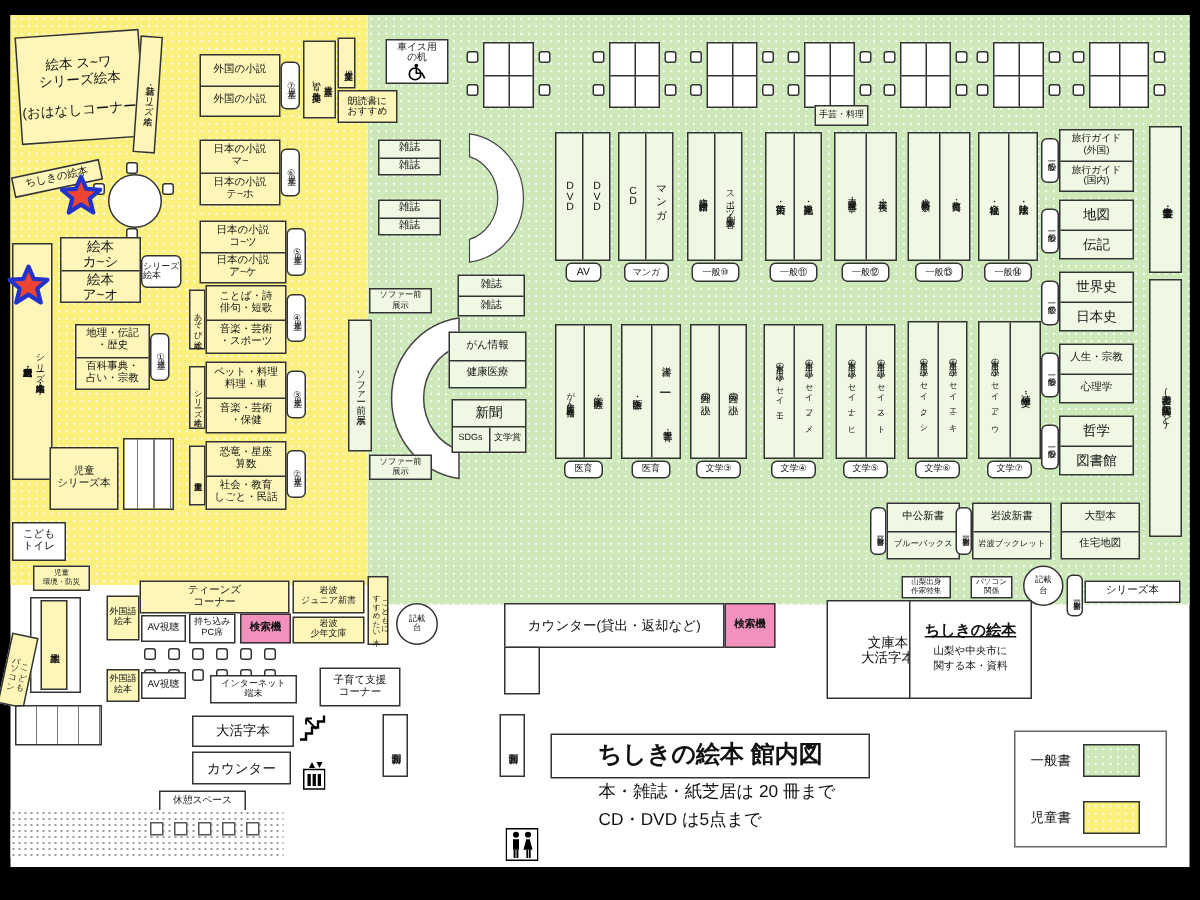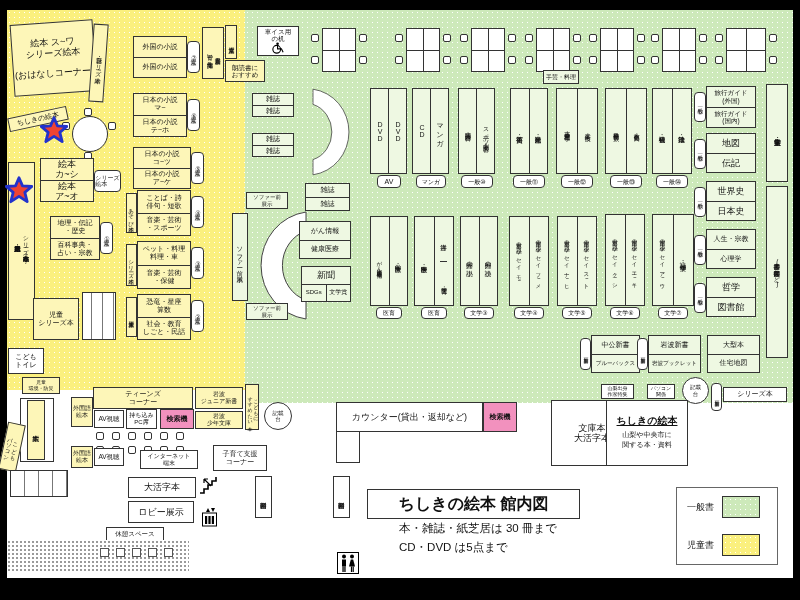--- a/index.html
+++ b/index.html
@@ -201,21 +201,21 @@
 <div class="b f7" style="left:213px;top:445px;width:54px;height:26px;">子育て支援
 コーナー</div>
 
 <div class="b f9" style="left:128px;top:477px;width:68px;height:21px;">大活字本</div>
 <div style="position:absolute;left:198px;top:473px;">
   <svg viewBox="0 0 20 22" width="20" height="22">
       <path d="M2 20 h4 v-4 h4 v-4 h4 v-4 h4 v-4" fill="none" stroke="#000" stroke-width="1.6"></path>
       <path d="M13 13 L6 6 M6 6 l0 4 M6 6 l4 0" fill="none" stroke="#000" stroke-width="1.2"></path>
     </svg>
 </div>
-<div class="b f9" style="left:128px;top:501px;width:66px;height:22px;">ロビー展示</div>
+<div class="b f9" style="left:128px;top:501px;width:66px;height:22px;">カウンター</div>
 <div style="position:absolute;left:202px;top:507px;">
   <svg viewBox="0 0 15 20" width="15" height="20">
       <path d="M4 5 L6 1 L8 5 Z" fill="#000"></path>
       <path d="M9 1 L11 5 L13 1 Z" fill="#000"></path>
       <rect x="0.5" y="6" width="14" height="13" fill="#fff" stroke="#000"></rect>
       <rect x="3" y="9" width="2.2" height="8" fill="#000"></rect>
       <rect x="6.4" y="9" width="2.2" height="8" fill="#000"></rect>
       <rect x="9.8" y="9" width="2.2" height="8" fill="#000"></rect>
     </svg>
 </div>
@@ -464,21 +464,21 @@
 関する本・資料</span>
 </div>
 
 <div class="b f9" style="left:336px;top:402px;width:147px;height:30px;">カウンター(貸出・返却など)</div>
 <div class="b" style="left:336px;top:431px;width:24px;height:32px;"></div>
 <div class="b pink f7 bold" style="left:483px;top:402px;width:34px;height:30px;">検索機</div>
 <div class="b circ f55" style="left:264px;top:402px;width:28px;height:28px;">記載
 台</div>
 
 <div class="b bold" style="left:367px;top:489px;width:213px;height:30px;font-size:16px;border-width:1.5px;">ちしきの絵本 館内図</div>
-<div class="nb b" style="left:399px;top:521px;width:220px;height:16px;font-size:11.5px;justify-content:flex-start;">本・雑誌・紙芝居は 30 冊まで</div>
+<div class="nb b" style="left:399px;top:521px;width:220px;height:16px;font-size:11.5px;justify-content:flex-start;">本・雑誌・紙芝居は 20 冊まで</div>
 <div class="nb b" style="left:399px;top:540px;width:220px;height:16px;font-size:11.5px;justify-content:flex-start;">CD・DVD は5点まで</div>
 
 <div class="b" style="left:676px;top:487px;width:102px;height:78px;border-color:#666;flex-direction:column;align-items:stretch;justify-content:center;">
   <div class="legend-row">
     <span class="f9">一般書</span>
     <span class="sw zg"></span>
   </div>
   <div class="legend-row">
     <span class="f9">児童書</span>
     <span class="sw zy"></span>

